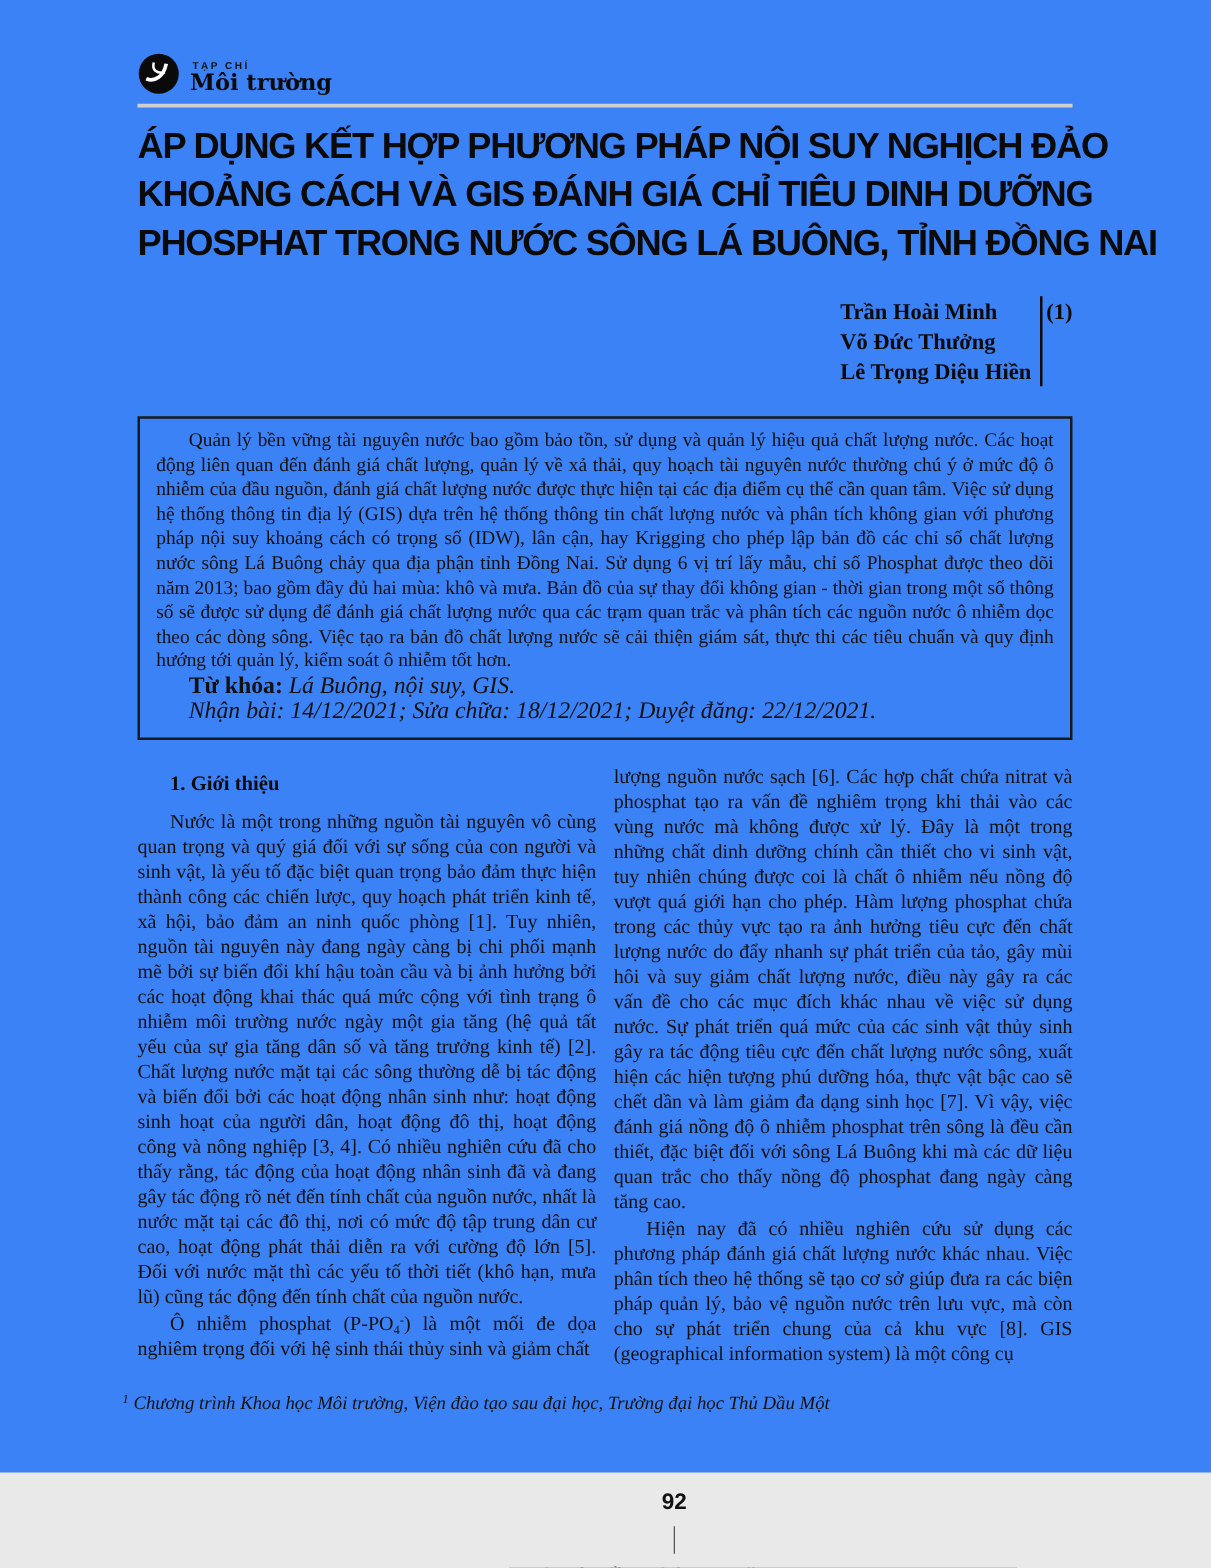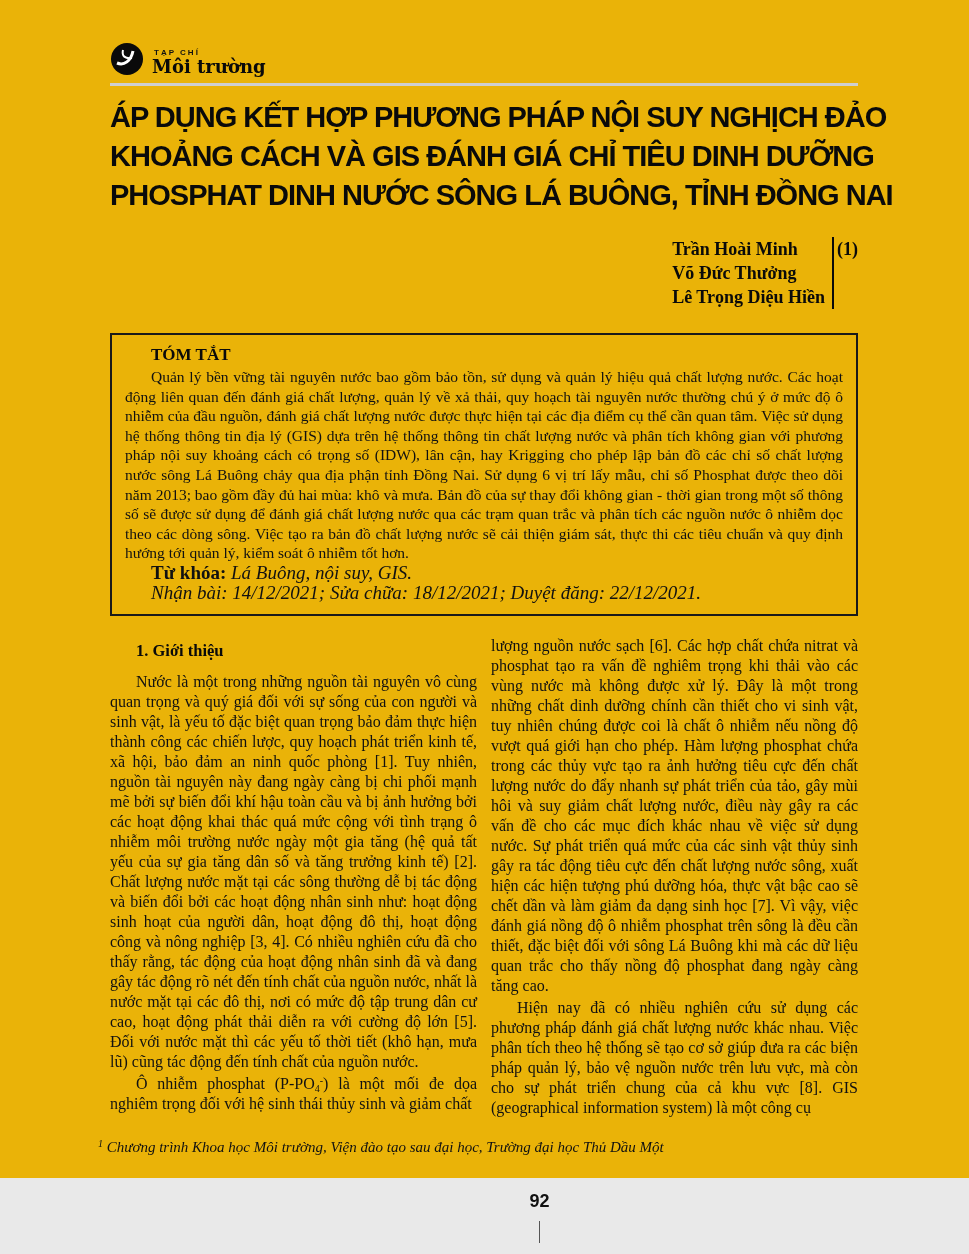--- a/index.html
+++ b/index.html
@@ -1,19 +1,19 @@
 <!DOCTYPE html>
 <html><head>
 <meta charset="utf-8">
 <style>
   html,body{margin:0;padding:0;background:#ffffff;}
   .page{
     position:relative;
     width:969px;height:1254px;
-    background:#eab308;
+    background:#3b82f6;
     overflow:hidden;
     font-family:"Liberation Serif", serif;
     color:#111;
     box-sizing:border-box;
     padding:34px 111px 0 110px;
   }
   
   .logo-row{display:flex;align-items:flex-end;gap:8px;height:42px;}
   .logo-icon{width:34px;height:34px;flex:0 0 auto;}
   .logo-text{display:flex;flex-direction:column;line-height:1;}
@@ -121,35 +121,34 @@
     <div class="logo-text">
       <span class="logo-small">TẠP CHÍ</span>
       <span class="logo-name">Môi trường</span>
     </div>
   </div>
   <div class="header-rule"></div>
 
   <div class="title">
     <div>ÁP DỤNG KẾT HỢP PHƯƠNG PHÁP NỘI SUY NGHỊCH ĐẢO</div>
     <div>KHOẢNG CÁCH VÀ GIS ĐÁNH GIÁ CHỈ TIÊU DINH DƯỠNG</div>
-    <div>PHOSPHAT DINH NƯỚC SÔNG LÁ BUÔNG, TỈNH ĐỒNG NAI</div>
+    <div>PHOSPHAT TRONG NƯỚC SÔNG LÁ BUÔNG, TỈNH ĐỒNG NAI</div>
   </div>
 
   <div class="authors">
     <div class="author-names">
       <div>Trần Hoài Minh</div>
       <div>Võ Đức Thưởng</div>
       <div>Lê Trọng Diệu Hiền</div>
     </div>
     <div class="author-bar"></div>
     <div class="author-mark">(1)</div>
   </div>
 
   <div class="abstract">
-    <div class="abstract-heading">TÓM TẮT</div>
     <div class="abstract-body">Quản lý bền vững tài nguyên nước bao gồm bảo tồn, sử dụng và quản lý hiệu quả chất lượng nước. Các hoạt động liên quan đến đánh giá chất lượng, quản lý về xả thải, quy hoạch tài nguyên nước thường chú ý ở mức độ ô nhiễm của đầu nguồn, đánh giá chất lượng nước được thực hiện tại các địa điểm cụ thể cần quan tâm. Việc sử dụng hệ thống thông tin địa lý (GIS) dựa trên hệ thống thông tin chất lượng nước và phân tích không gian với phương pháp nội suy khoảng cách có trọng số (IDW), lân cận, hay Krigging cho phép lập bản đồ các chỉ số chất lượng nước sông Lá Buông chảy qua địa phận tỉnh Đồng Nai. Sử dụng 6 vị trí lấy mẫu, chỉ số Phosphat được theo dõi năm 2013; bao gồm đầy đủ hai mùa: khô và mưa. Bản đồ của sự thay đổi không gian - thời gian trong một số thông số sẽ được sử dụng để đánh giá chất lượng nước qua các trạm quan trắc và phân tích các nguồn nước ô nhiễm dọc theo các dòng sông. Việc tạo ra bản đồ chất lượng nước sẽ cải thiện giám sát, thực thi các tiêu chuẩn và quy định hướng tới quản lý, kiểm soát ô nhiễm tốt hơn.</div>
     <div class="abstract-line"><span class="kw-label">Từ khóa:</span><span class="kw-value"> Lá Buông, nội suy, GIS.</span></div>
     <div class="abstract-line dates">Nhận bài: 14/12/2021; Sửa chữa: 18/12/2021; Duyệt đăng: 22/12/2021.</div>
   </div>
 
   <div class="columns">
     <div class="col">
       <div class="section-heading">1. Giới thiệu</div>
       <p class="para indent">Nước là một trong những nguồn tài nguyên vô cùng quan trọng và quý giá đối với sự sống của con người và sinh vật, là yếu tố đặc biệt quan trọng bảo đảm thực hiện thành công các chiến lược, quy hoạch phát triển kinh tế, xã hội, bảo đảm an ninh quốc phòng [1]. Tuy nhiên, nguồn tài nguyên này đang ngày càng bị chi phối mạnh mẽ bởi sự biến đổi khí hậu toàn cầu và bị ảnh hưởng bởi các hoạt động khai thác quá mức cộng với tình trạng ô nhiễm môi trường nước ngày một gia tăng (hệ quả tất yếu của sự gia tăng dân số và tăng trưởng kinh tế) [2]. Chất lượng nước mặt tại các sông thường dễ bị tác động và biến đổi bởi các hoạt động nhân sinh như: hoạt động sinh hoạt của người dân, hoạt động đô thị, hoạt động công và nông nghiệp [3, 4]. Có nhiều nghiên cứu đã cho thấy rằng, tác động của hoạt động nhân sinh đã và đang gây tác động rõ nét đến tính chất của nguồn nước, nhất là nước mặt tại các đô thị, nơi có mức độ tập trung dân cư cao, hoạt động phát thải diễn ra với cường độ lớn [5]. Đối với nước mặt thì các yếu tố thời tiết (khô hạn, mưa lũ) cũng tác động đến tính chất của nguồn nước.</p>
       <p class="para indent"><span>Ô nhiễm phosphat (P-PO</span><span class="sub">4</span><span class="sup">-</span><span>) là một mối đe dọa nghiêm trọng đối với hệ sinh thái thủy sinh và giảm chất</span></p>

